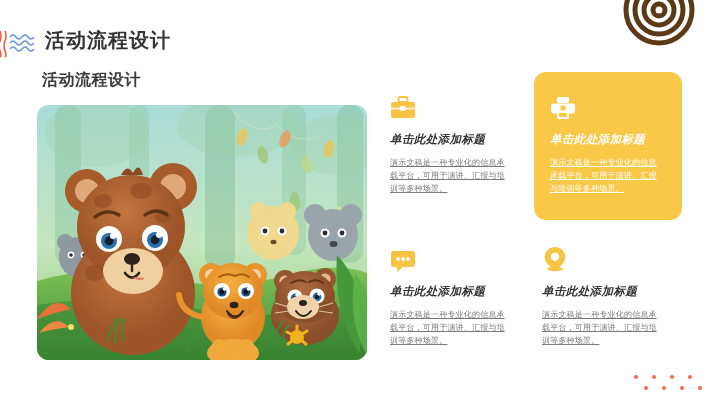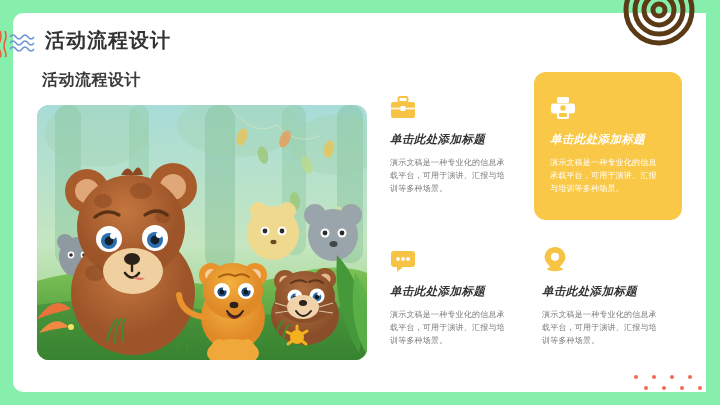--- a/index.html
+++ b/index.html
@@ -4,21 +4,21 @@
 <style>
   * { margin:0; padding:0; box-sizing:border-box; }
   html,body{ width:720px; height:405px; overflow:hidden; }
   body{
     font-family:"Liberation Sans","DejaVu Sans",sans-serif;
     background:#FDC443;
     position:relative;
   }
 
   
-  .slide{ position:absolute; inset:0; background:#86efac; overflow:hidden; }
+  .slide{ position:absolute; inset:0; background:#ffffff; overflow:hidden; }
 
   
   .rings{ position:absolute; top:-26px; right:25px; width:72px; height:72px; z-index:3; }
 
   
   .card-white{
     position:absolute; left:13px; top:13px;
     width:693px; height:379px;
     background:#FFFFFF;
     border-radius:10px 0 0 10px;
@@ -62,21 +62,21 @@
   .feat.hl{ background:#FAC847; padding:18px 14px 0 16px; }
   .feat .ico{ height:30px; margin-bottom:12px; display:flex; align-items:flex-end; }
   .feat .ico svg{ display:block; }
   .feat h3{
     font-size:11.5px; font-weight:bold; color:#333333;
     letter-spacing:.4px; margin-bottom:9px; white-space:nowrap;font-style:italic;
   }
   .feat.hl h3{ color:#FFFFFF; }
   .feat p{
     font-size:8px; line-height:1.65; color:#7a7a7a;
-    letter-spacing:.2px; width:118px;
+    letter-spacing:.2px; width:118px;text-decoration:underline;
   }
   .feat.hl p{ color:#FFFFFF; width:112px; }
 
   
   .dots{ position:absolute; right:18px; bottom:8px; z-index:7; }
   .dots .row{ display:flex; gap:14px; margin-bottom:7px; }
   .dots .row.indent{ margin-left:10px; }
   .dot{ width:4px; height:4px; border-radius:50%; background:#F26B4E; }
 </style>
 </head>

